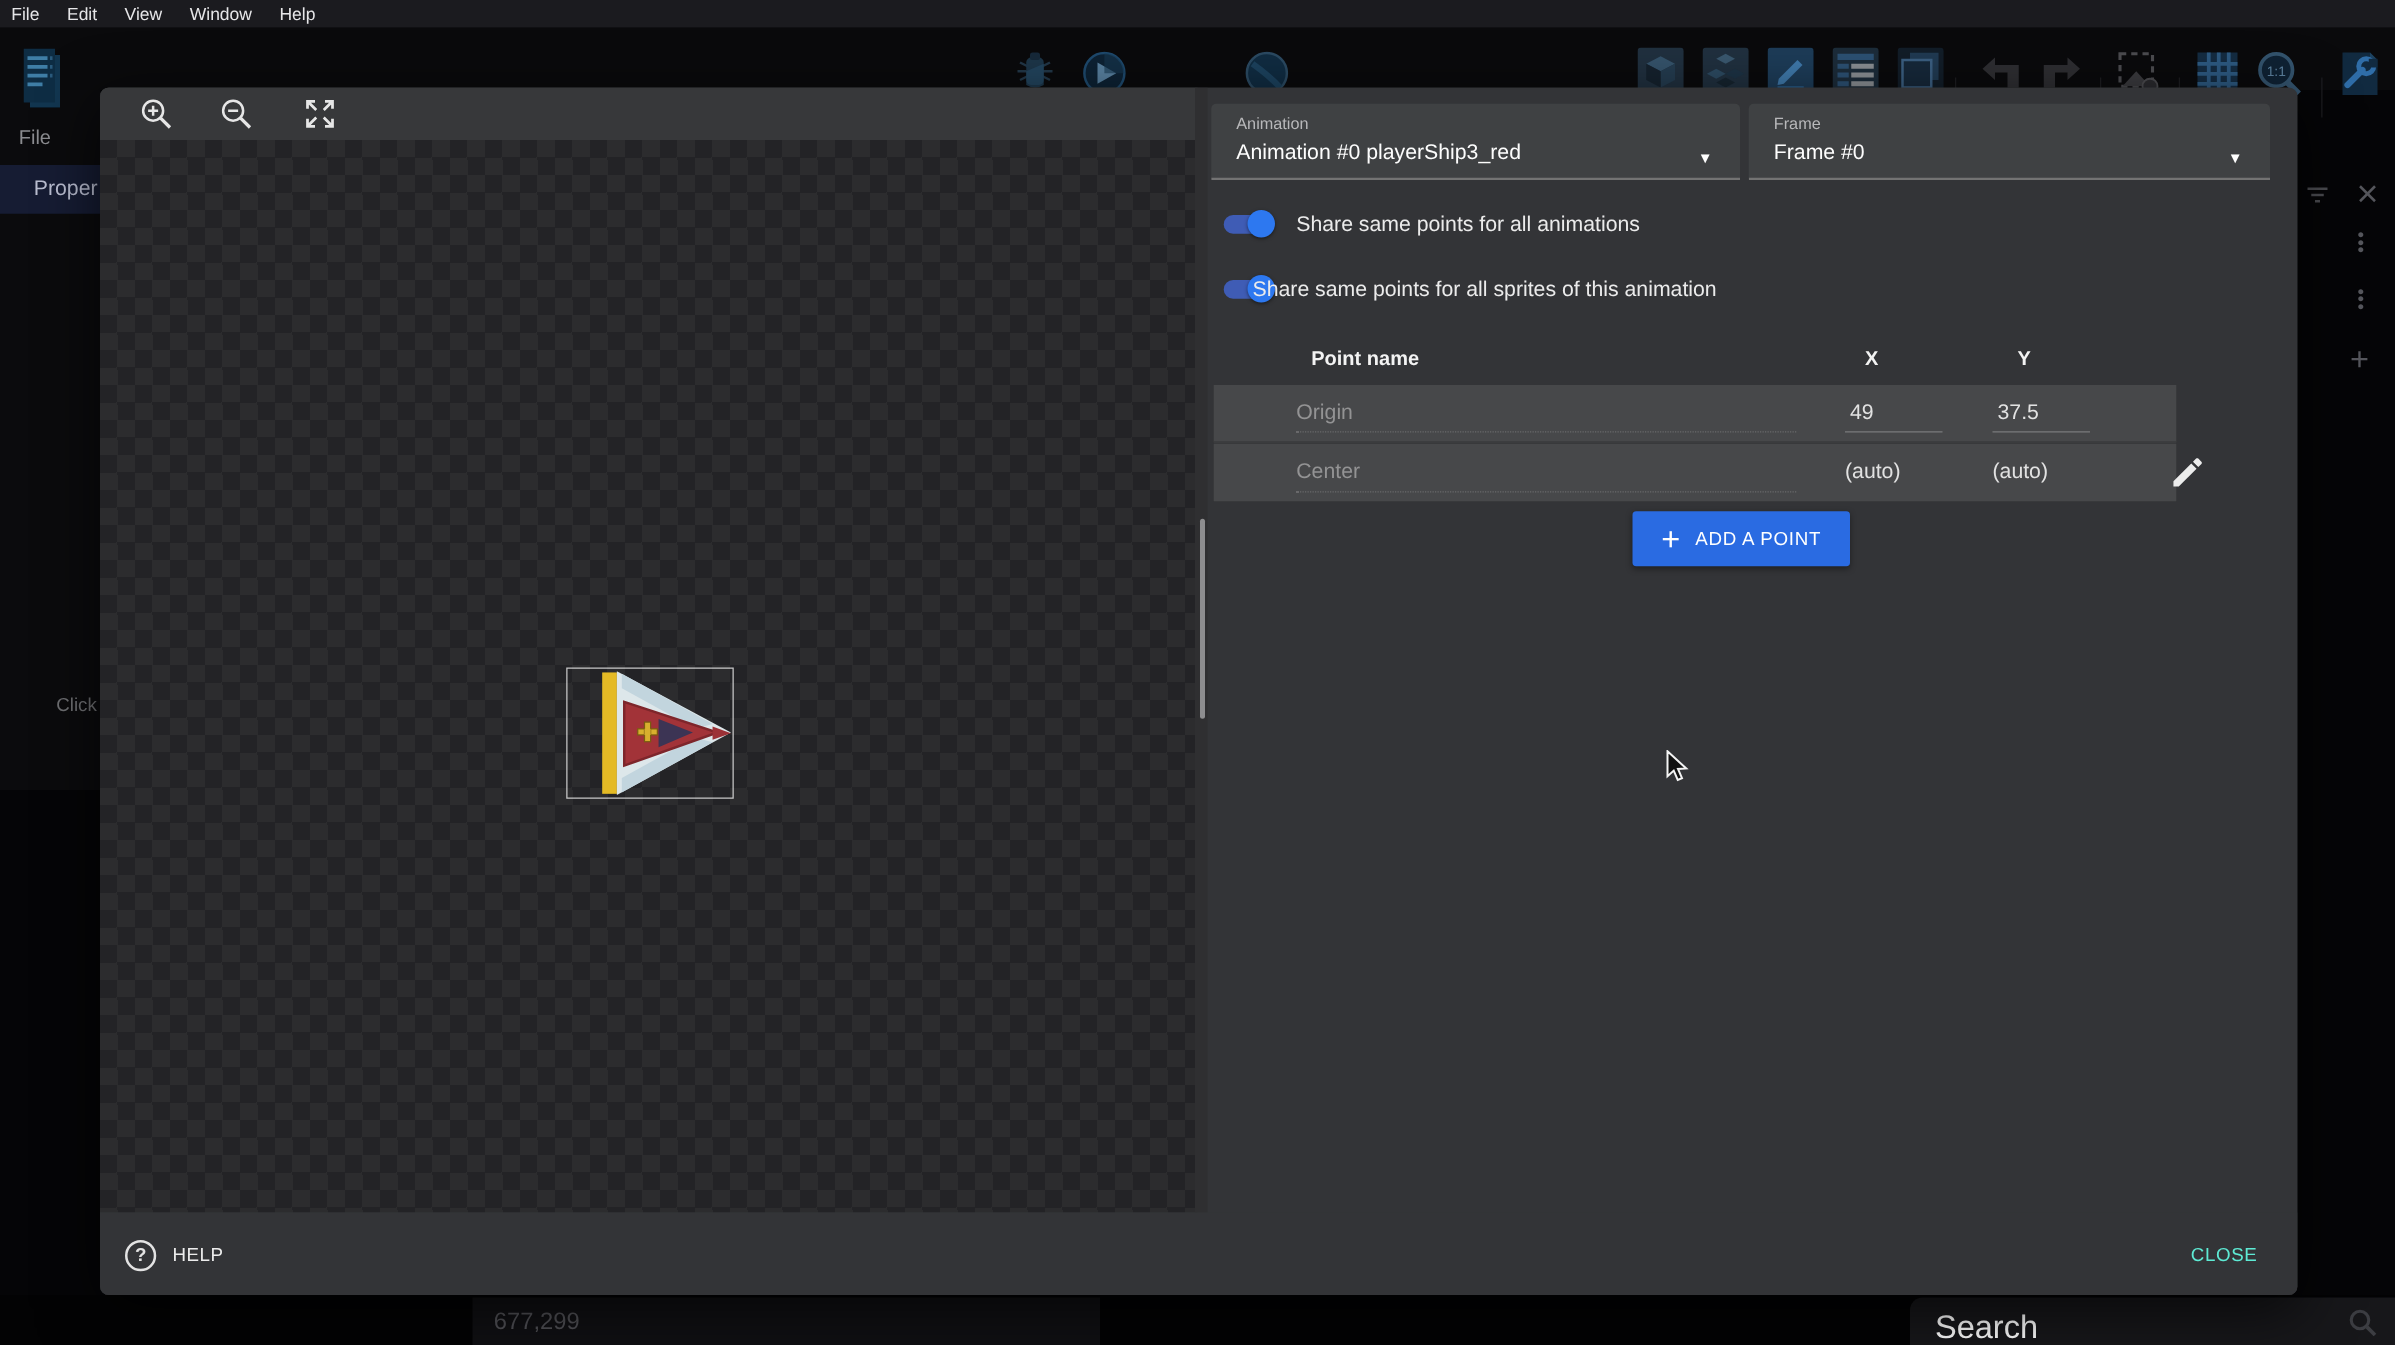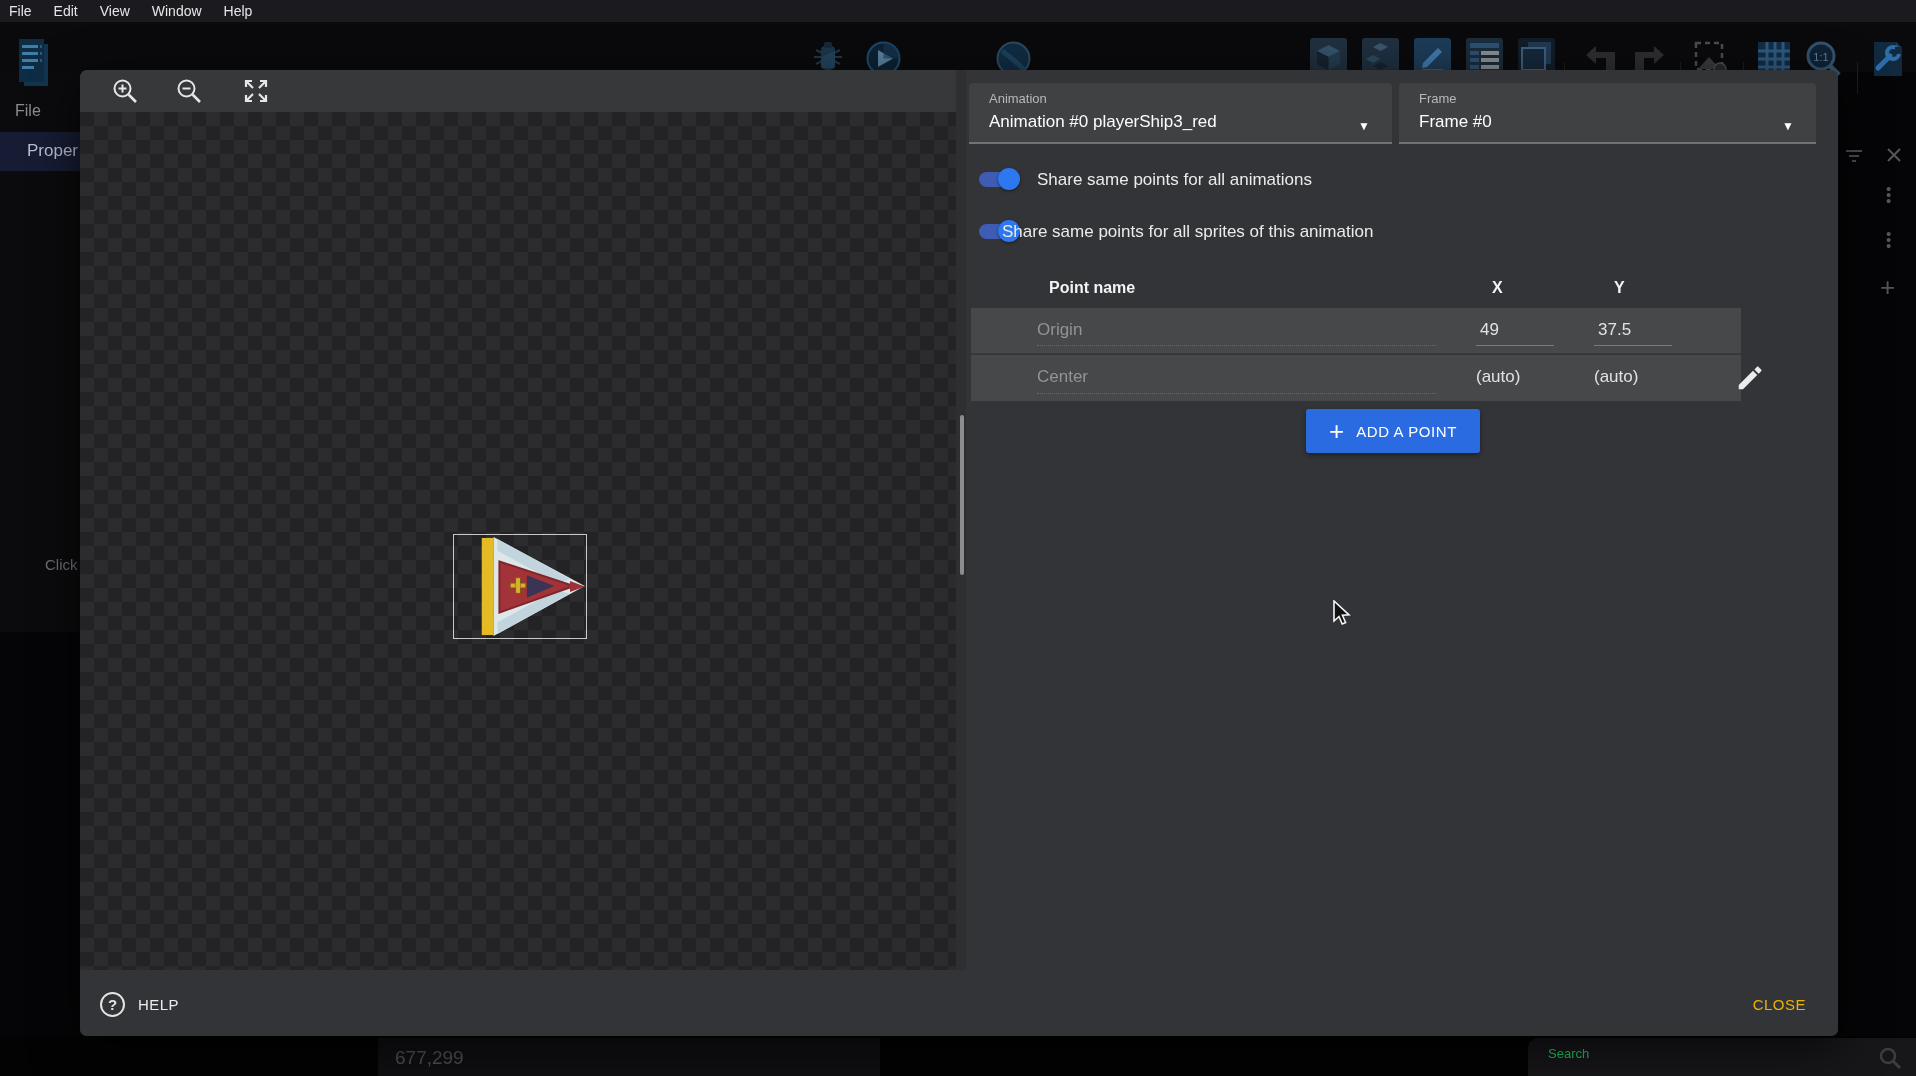--- a/index.html
+++ b/index.html
@@ -19,21 +19,21 @@
   .left-strip{left:0;top:72px;width:80px;height:560px;background:#0b0b0d;z-index:1;}
   .home-tab{left:15px;top:102px;font-size:16px;color:#8b8c90;z-index:2;}
   .prop-tab{left:0;top:132px;width:80px;height:39px;background:#161c33;z-index:2;}
   .prop-tab span{position:absolute;left:27px;top:9px;font-size:17px;color:#b9bdd0;white-space:nowrap;}
   .click-text{left:45px;top:556px;font-size:15px;color:#6f7073;z-index:2;}
   .bg-right-icon{position:absolute;color:#55565c;z-index:1;}
   .statusbar{left:0;top:1036px;width:1916px;height:40px;background:#030304;z-index:1;}
   .coords-box{left:378px;top:1038px;width:502px;height:38px;background:#101013;z-index:2;}
   .coords-text{position:absolute;left:17px;top:9px;font-size:19px;color:#515156;}
   .searchbar{left:1528px;top:1038px;width:388px;height:38px;background:#17171a;border-top-left-radius:10px;z-index:2;}
-  .search-ph{position:absolute;left:20px;top:8px;font-size:13px;color:#22c55e;}
+  .search-ph{position:absolute;left:20px;top:8px;font-size:26px;color:#ffffff;}
 
   
   .dialog{left:80px;top:70px;width:1758px;height:966px;background:#333437;border-radius:7px;
     box-shadow:0 12px 48px rgba(0,0,0,.65);z-index:10;overflow:hidden;}
   .canvas-toolbar{left:0;top:0;width:878px;height:42px;background:#37383a;}
   .ct-icon{position:absolute;top:7px;width:28px;height:28px;}
   .canvas{left:0;top:42px;width:878px;height:858px;
     background:conic-gradient(#2c2c2e 90deg,#232326 90deg 180deg,#2c2c2e 180deg 270deg,#232326 270deg);
     background-size:28px 28px;}
   .canvas-divider{left:876px;top:0;width:10px;height:900px;background:#2f2f31;}
@@ -64,21 +64,21 @@
   .add-btn{left:1226px;top:339px;width:174px;height:44px;background:#2a6be2;border:none;border-radius:3px;
     color:#fff;cursor:pointer;box-shadow:0 2px 5px rgba(0,0,0,.4);display:flex;align-items:center;justify-content:center;gap:12px;}
   .add-btn .plus{font-size:26px;font-weight:400;line-height:22px;}
   .add-btn .lbl{font-size:15px;letter-spacing:.6px;}
 
   .dlg-footer{left:0;top:900px;width:1758px;height:66px;background:#333437;}
   .help-btn{position:absolute;left:20px;top:22px;display:flex;align-items:center;gap:13px;cursor:pointer;}
   .help-circle{width:25px;height:25px;border:2px solid #e3e3e3;border-radius:50%;color:#e3e3e3;
     font-size:15px;font-weight:bold;text-align:center;line-height:21px;}
   .help-text{font-size:15px;color:#ececec;letter-spacing:.4px;}
-  .close-btn{position:absolute;right:32px;top:26px;font-size:15px;color:#eab308;letter-spacing:.5px;cursor:pointer;}
+  .close-btn{position:absolute;right:32px;top:26px;font-size:15px;color:#5eead4;letter-spacing:.5px;cursor:pointer;}
 
   .pencil-btn{position:absolute;left:764px;top:8px;width:30px;height:30px;cursor:pointer;}
   .cursor{left:1332px;top:600px;z-index:50;}
 </style>
 </head>
 <body>
 
 <div class="screen">
 
   <div class="abs menubar">

